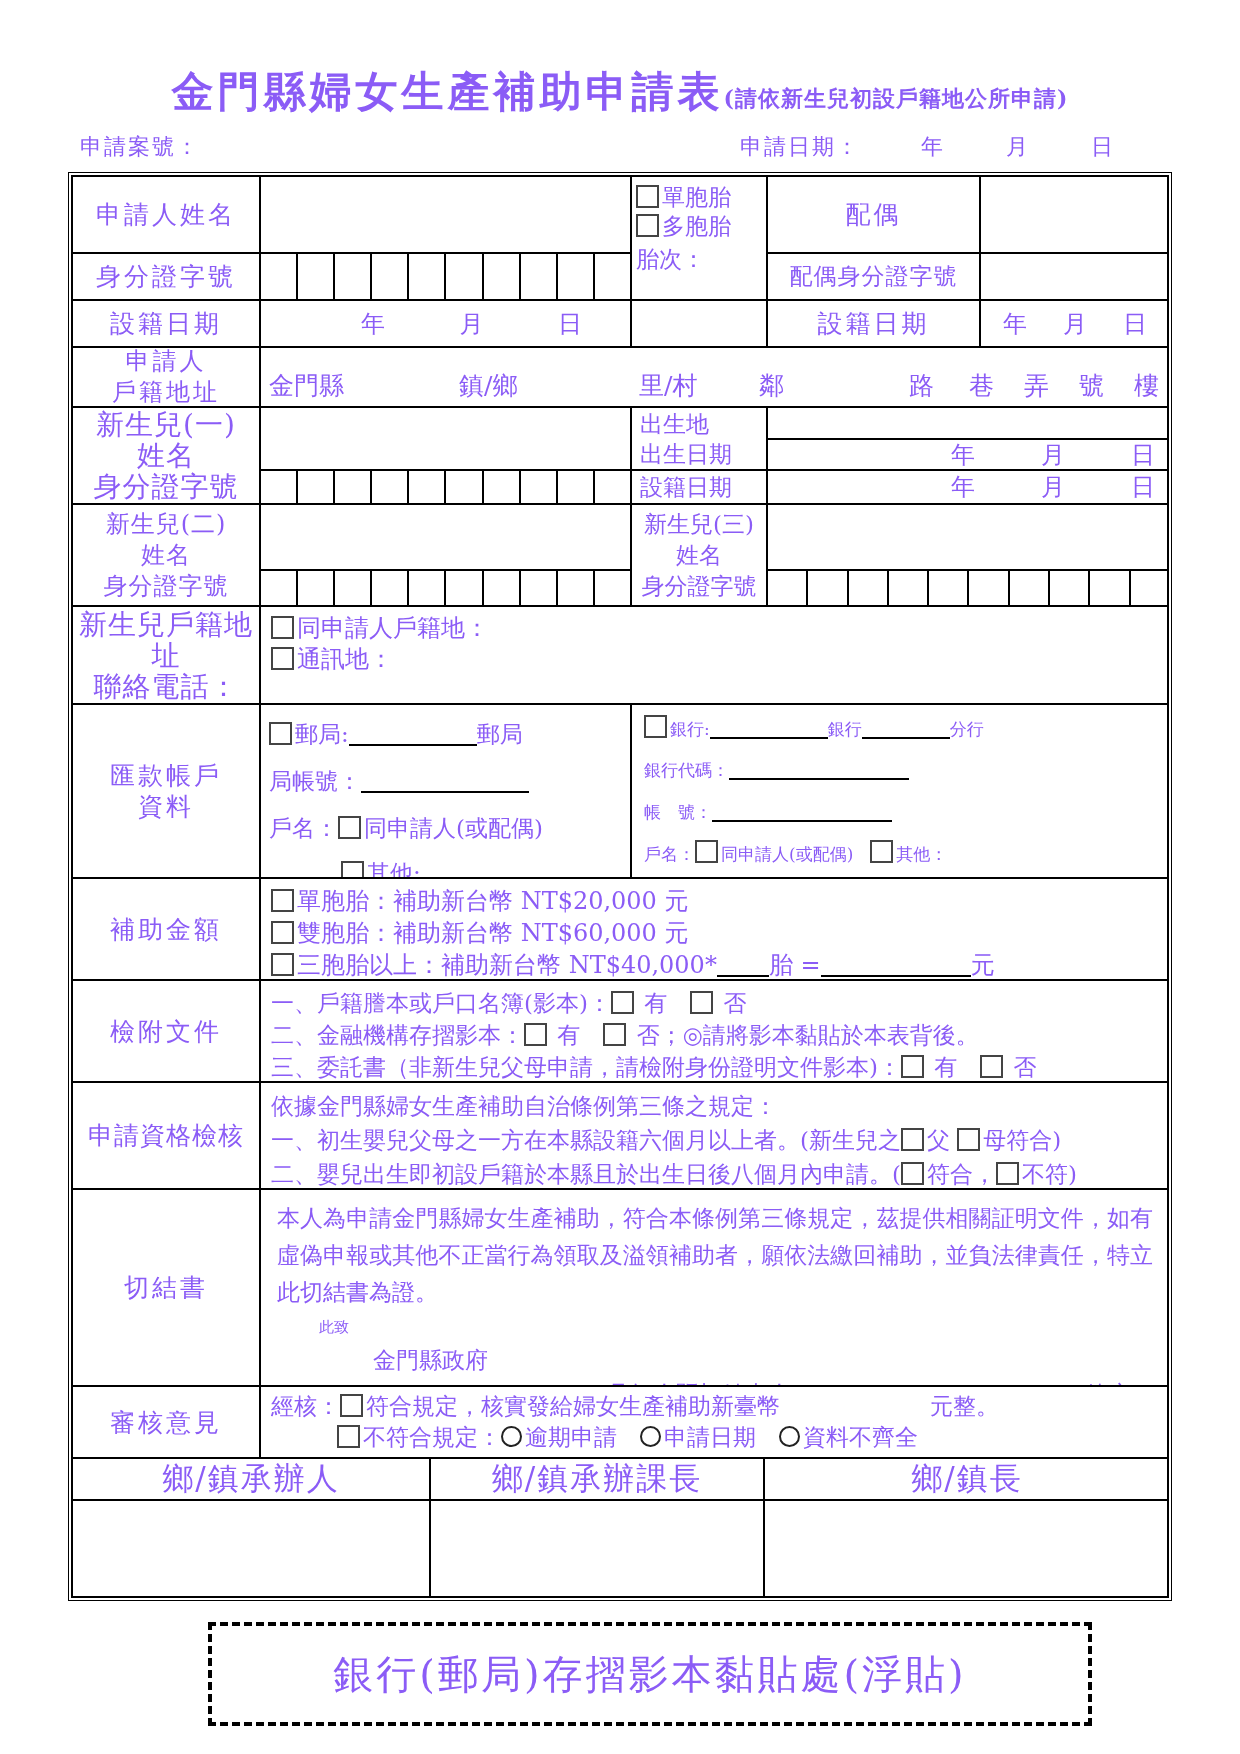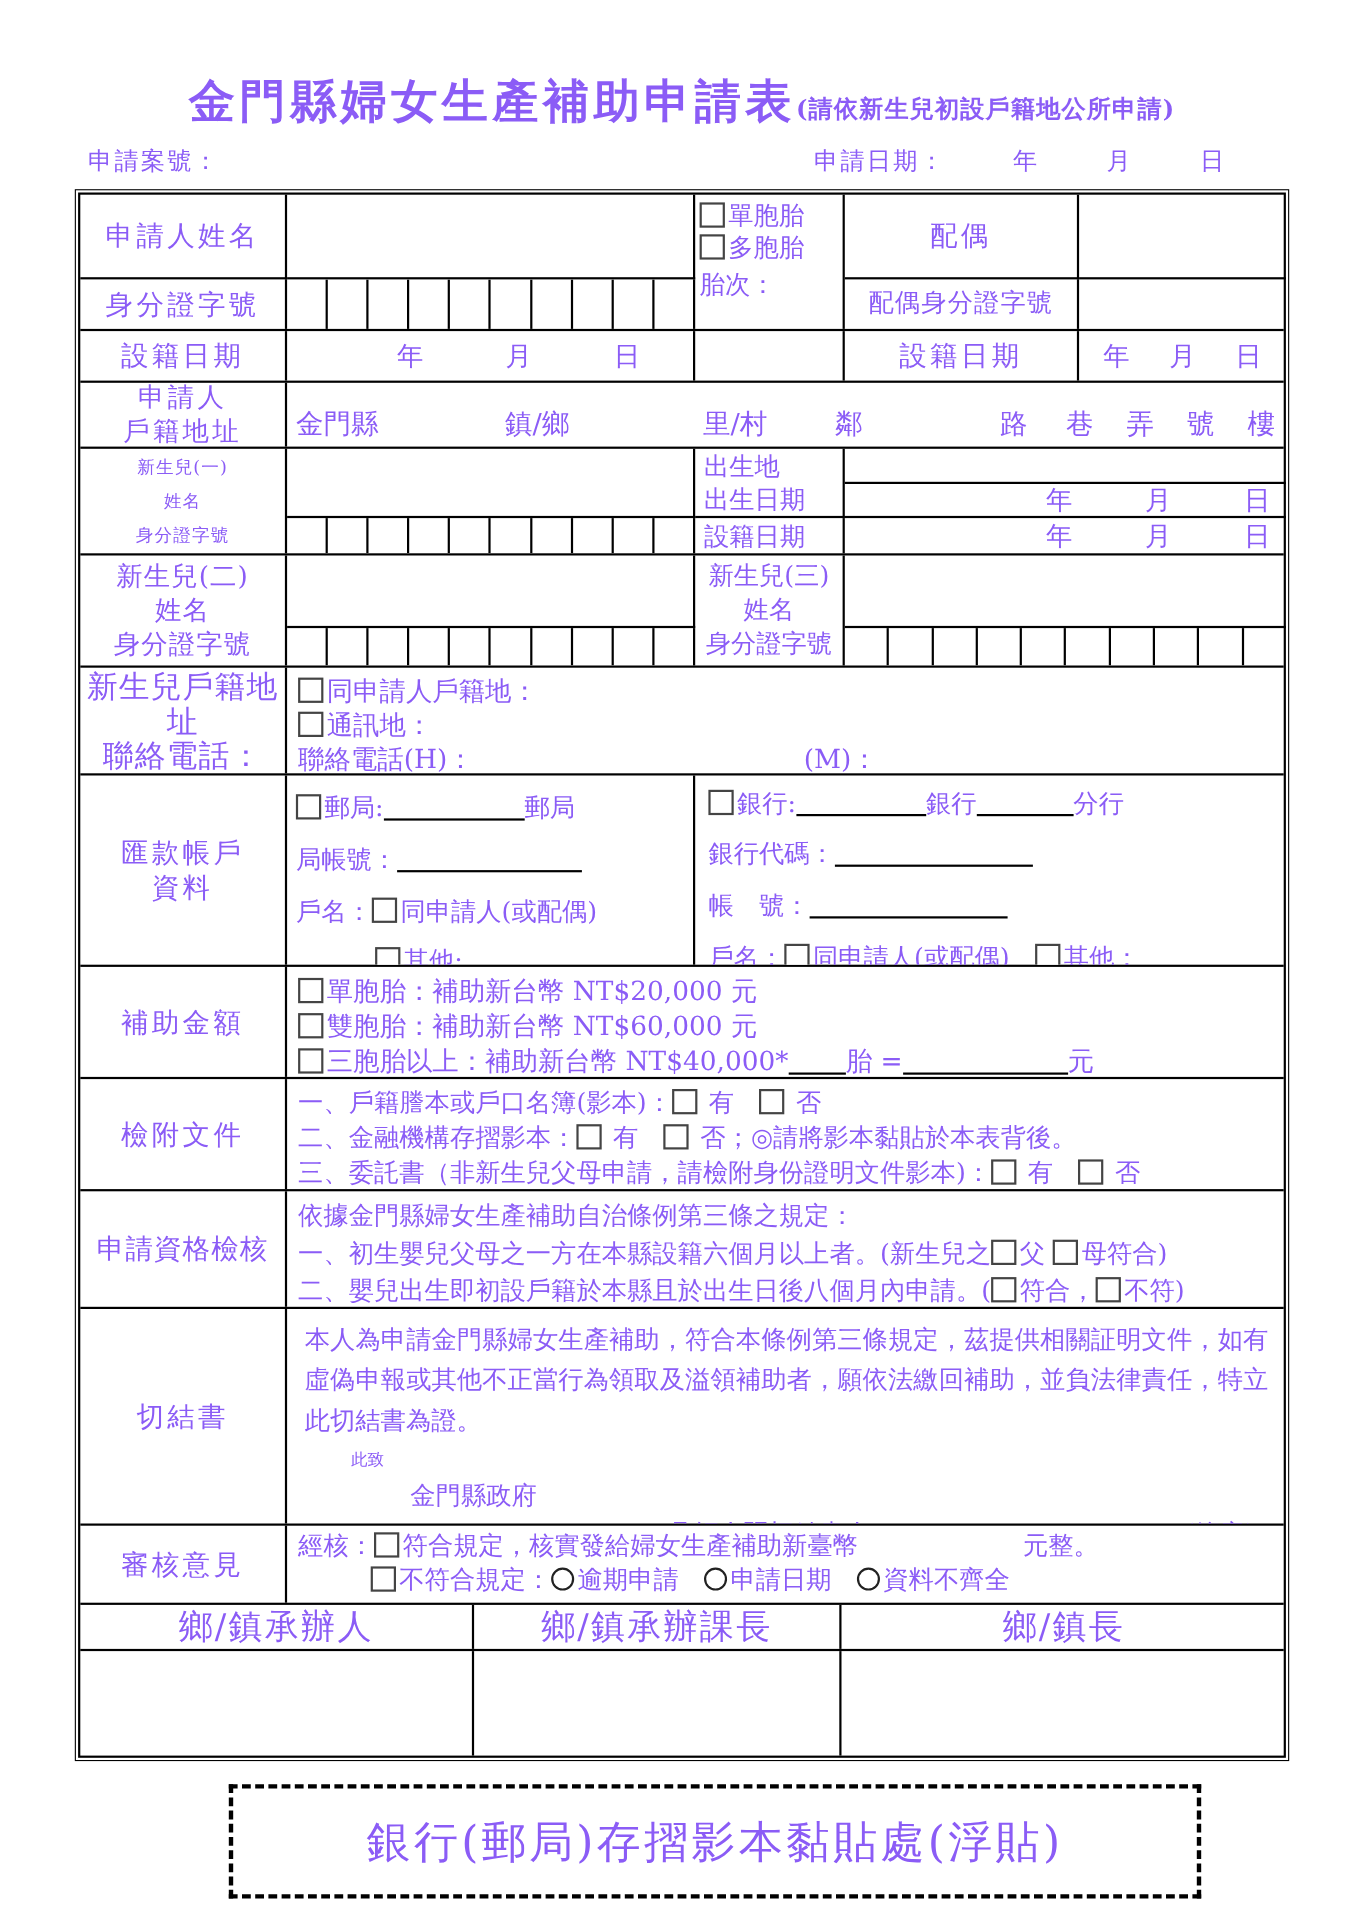--- a/index.html
+++ b/index.html
@@ -140,21 +140,21 @@
         <span style="left:498px;">鄰</span>
         <span style="left:648px;">路</span>
         <span style="left:708px;">巷</span>
         <span style="left:763px;">弄</span>
         <span style="left:818px;">號</span>
         <span style="left:873px;">樓</span>
       </div>
     </div>
 
     <div class="blk gR5">
-      <div class="cell br lab" style="grid-column:1;grid-row:1/4;font-size:16px;letter-spacing:1px;">
+      <div class="cell br lab" style="grid-column:1;grid-row:1/4;font-size:28px;letter-spacing:1px;">
         <span>新生兒(一)</span>
         <span>姓名</span>
         <span>身分證字號</span>
       </div>
       <div class="cell br bb" style="grid-column:2;grid-row:1/3;"></div>
       <div class="cell br" style="grid-column:2;grid-row:3;">
             <div class="boxes">
               <span class="idbox"></span>
               <span class="idbox"></span>
               <span class="idbox"></span>
@@ -228,36 +228,35 @@
 
     <div class="blk gR7">
       <div class="cell br lab" style="font-size:28px;letter-spacing:1px;">
         <span>新生兒戶籍地</span>
         <span>址</span>
         <span>聯絡電話：</span>
       </div>
       <div class="cell lines">
         <div><span class="cb"></span><span>同申請人戶籍地：</span><span></span></div>
         <div><span class="cb"></span><span>通訊地：</span><span></span></div>
-        <div><span>聯絡電話(H)：</span><span style="display:inline-block;width:300px;"></span><span>(M)：</span><span></span></div>
       </div>
     </div>
 
     <div class="blk gR8">
       <div class="cell br lab">
         <span>匯款帳戶</span>
         <span>資料</span>
       </div>
       <div class="cell br" style="padding:14px 8px;font-size:23px;">
         <div style="margin-bottom:16px;"><span class="cb"></span><span>郵局:</span><span class="ul" style="width:128px;"></span><span>郵局</span></div>
         <div style="margin-bottom:16px;"><span>局帳號：</span><span class="ul" style="width:168px;"></span></div>
         <div style="margin-bottom:14px;"><span>戶名：</span><span class="cb"></span><span>同申請人(或配偶)</span></div>
         <div style="padding-left:72px;"><span class="cb"></span><span>其他:</span><span></span></div>
       </div>
-      <div class="cell" style="padding:10px 12px;font-size:23px;">
+      <div class="cell" style="padding:10px 12px;font-size:17px;">
         <div style="margin-bottom:15px;"><span class="cb"></span><span>銀行:</span><span class="ul" style="width:118px;"></span><span>銀行</span><span class="ul" style="width:88px;"></span><span>分行</span></div>
         <div style="margin-bottom:16px;"><span>銀行代碼：</span><span class="ul" style="width:180px;"></span></div>
         <div style="margin-bottom:16px;"><span>帳　號：</span><span class="ul" style="width:180px;"></span></div>
         <div><span>戶名：</span><span class="cb"></span><span>同申請人(或配偶)</span>　<span class="cb"></span><span>其他：</span></div>
       </div>
     </div>
 
     <div class="blk gW gR9">
       <div class="cell br lab">補助金額</div>
       <div class="cell lines" style="line-height:32px;">

